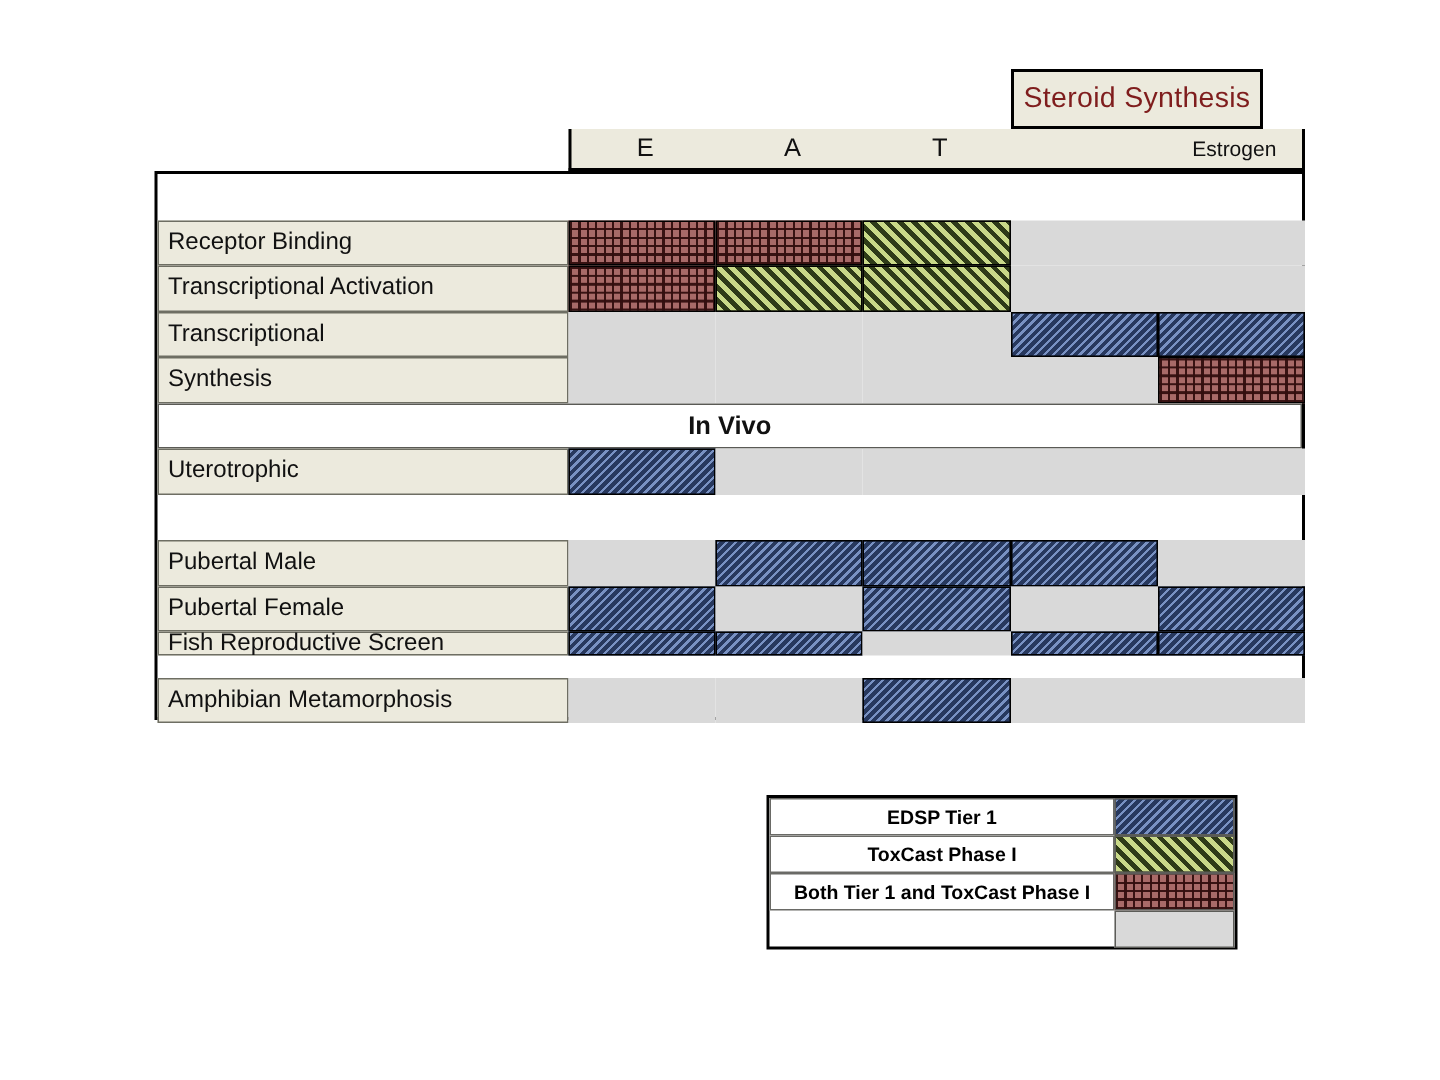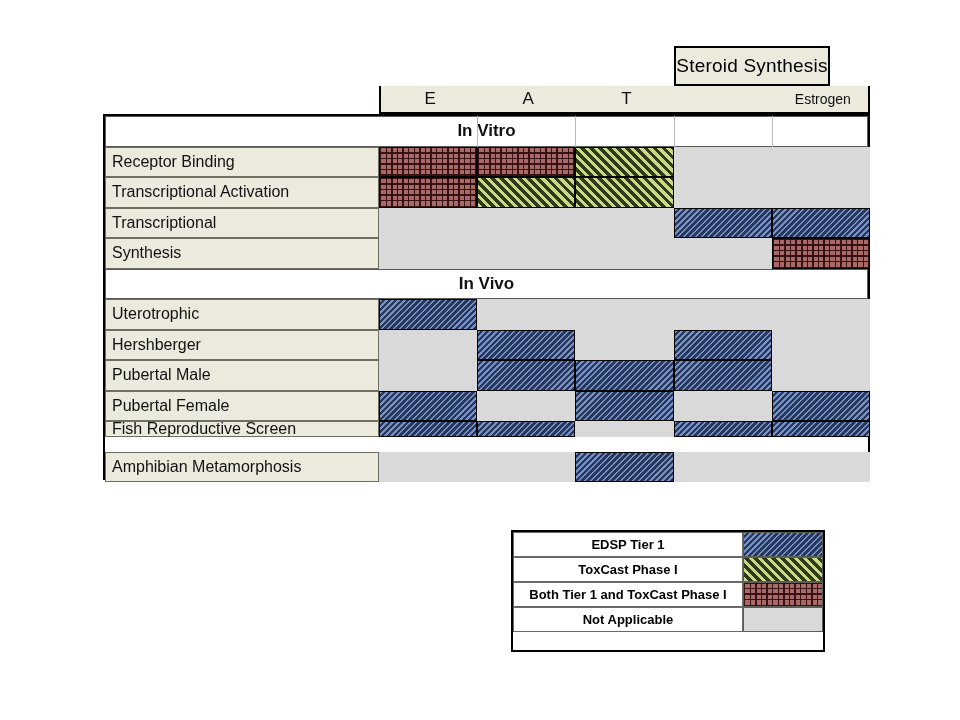--- a/index.html
+++ b/index.html
@@ -34,24 +34,24 @@
       repeating-linear-gradient(90deg,
         rgba(50,14,14,.95) 0px, rgba(50,14,14,.95) 1.5px,
         rgba(0,0,0,0) 1.5px, rgba(0,0,0,0) 5.6px);
   }
   .pat-gray{ background-color:#d9d9d9; }
 
   
   #matrix-figure{position:absolute;left:0;top:0;width:960px;height:720px;}
 
   .hdr-steroid{
-    position:absolute;left:674px;top:46px;width:156px;height:40px;
+    position:absolute;left:674px;top:46px;width:168px;height:40px;
     background:#eceadd;border:2px solid #000;box-sizing:border-box;
     display:flex;align-items:center;justify-content:center;
-    font-size:19px;color:#000000;letter-spacing:.2px;
+    font-size:19px;color:#7f1d1d;letter-spacing:.2px;
   }
   .hdr-band{
     position:absolute;left:379px;top:86px;width:491px;height:28px;
     background:#eceadd;border:2px solid #000;border-top:none;box-sizing:border-box;
   }
   .hdr-cell{
     position:absolute;top:0;height:100%;
     display:flex;align-items:center;justify-content:center;
     font-size:17px;color:#111;
   }
@@ -80,21 +80,21 @@
   }
   .cell{
     position:absolute;top:0;height:100%;box-sizing:border-box;
   }
   .sep-light{
     position:absolute;top:0;height:100%;width:1px;background:#b9b9b9;
   }
 
   
   #legend{
-    position:absolute;left:511px;top:530px;width:314px;height:122px;
+    position:absolute;left:511px;top:530px;width:314px;height:103px;
     border:2px solid #000;box-sizing:border-box;background:#fff;
   }
   .lg-row{
     position:absolute;left:0;width:100%;height:25px;box-sizing:border-box;
   }
   .lg-text{
     position:absolute;left:0;top:0;right:80px;height:100%;
     box-sizing:border-box;border:1px solid #6a6a66;background:#fff;
     display:flex;align-items:center;justify-content:center;
     font-weight:bold;font-size:13px;color:#000;white-space:nowrap;
@@ -115,27 +115,20 @@
 
   <div class="hdr-band" id="header-band">
       <div class="hdr-cell" style="left: 0px; width: 98.2px;">E</div>
       <div class="hdr-cell" style="left: 98.2px; width: 98.2px;">A</div>
       <div class="hdr-cell" style="left: 196.4px; width: 98.2px;">T</div>
       <div class="hdr-cell small" style="left: 294.6px; width: 98.2px; margin-top: 20px;">Androgen</div>
       <div class="hdr-cell small" style="left: 392.8px; width: 98.2px; text-align: right;">Estrogen</div>
     </div>
 
   <div class="table-frame" id="table-frame">
-      <div class="row section" style="top: 0px; height: 30.5px;">
-        <div class="lbl">In Vitro</div>
-        <div class="sep-light" style="left: 372.2px;"></div>
-        <div class="sep-light" style="left: 470.4px;"></div>
-        <div class="sep-light" style="left: 568.6px;"></div>
-        <div class="sep-light" style="left: 666.8px;"></div>
-      </div>
       <div class="row" style="top: 30.5px; height: 30.5px;">
         <div class="lbl">Receptor Binding</div>
         <div class="cells">
           <div class="cell pat-red" style="left: 0px; width: 98.2px; border: 1px solid rgb(0, 0, 0);"></div>
           <div class="cell pat-red" style="left: 98.2px; width: 98.2px; border: 1px solid rgb(0, 0, 0);"></div>
           <div class="cell pat-green" style="left: 196.4px; width: 98.2px; border: 1px solid rgb(0, 0, 0);"></div>
           <div class="cell pat-gray" style="left: 294.6px; width: 98.2px;"></div>
           <div class="cell pat-gray" style="left: 392.8px; width: 98.2px;"></div>
         </div>
       </div>
@@ -172,30 +165,20 @@
       <div class="row section" style="top: 152.5px; height: 30.5px;">
         <div class="lbl">In Vivo</div>
       </div>
       <div class="row" style="top: 183px; height: 30.5px;">
         <div class="lbl">Uterotrophic</div>
         <div class="cells">
           <div class="cell pat-blue" style="left: 0px; width: 98.2px; border: 1px solid rgb(0, 0, 0);"></div>
           <div class="cell pat-gray" style="left: 98.2px; width: 98.2px;"></div>
           <div class="cell pat-gray" style="left: 196.4px; width: 98.2px;"></div>
           <div class="cell pat-gray" style="left: 294.6px; width: 98.2px;"></div>
-          <div class="cell pat-gray" style="left: 392.8px; width: 98.2px;"></div>
-        </div>
-      </div>
-      <div class="row" style="top: 213.5px; height: 30.5px;">
-        <div class="lbl">Hershberger</div>
-        <div class="cells">
-          <div class="cell pat-gray" style="left: 0px; width: 98.2px;"></div>
-          <div class="cell pat-blue" style="left: 98.2px; width: 98.2px; border: 1px solid rgb(0, 0, 0);"></div>
-          <div class="cell pat-gray" style="left: 196.4px; width: 98.2px;"></div>
-          <div class="cell pat-blue" style="left: 294.6px; width: 98.2px; border: 1px solid rgb(0, 0, 0);"></div>
           <div class="cell pat-gray" style="left: 392.8px; width: 98.2px;"></div>
         </div>
       </div>
       <div class="row" style="top: 244px; height: 30.5px; text-align: center;">
         <div class="lbl">Pubertal Male</div>
         <div class="cells">
           <div class="cell pat-gray" style="left: 0px; width: 98.2px;"></div>
           <div class="cell pat-blue" style="left: 98.2px; width: 98.2px; border: 1px solid rgb(0, 0, 0);"></div>
           <div class="cell pat-blue" style="left: 196.4px; width: 98.2px; border: 1px solid rgb(0, 0, 0);"></div>
           <div class="cell pat-blue" style="left: 294.6px; width: 98.2px; border: 1px solid rgb(0, 0, 0);"></div>
@@ -241,18 +224,17 @@
       </div>
       <div class="lg-row" style="top: 25px;">
         <div class="lg-text">ToxCast Phase I</div>
         <div class="lg-swatch pat-green"></div>
       </div>
       <div class="lg-row" style="top: 50px;">
         <div class="lg-text">Both Tier 1 and ToxCast Phase I</div>
         <div class="lg-swatch pat-red"></div>
       </div>
       <div class="lg-row" style="top: 75px;">
-        <div class="lg-text">Not Applicable</div>
         <div class="lg-swatch pat-gray"></div>
       </div>
     </div>
 
 </div>
 
 </body></html>

